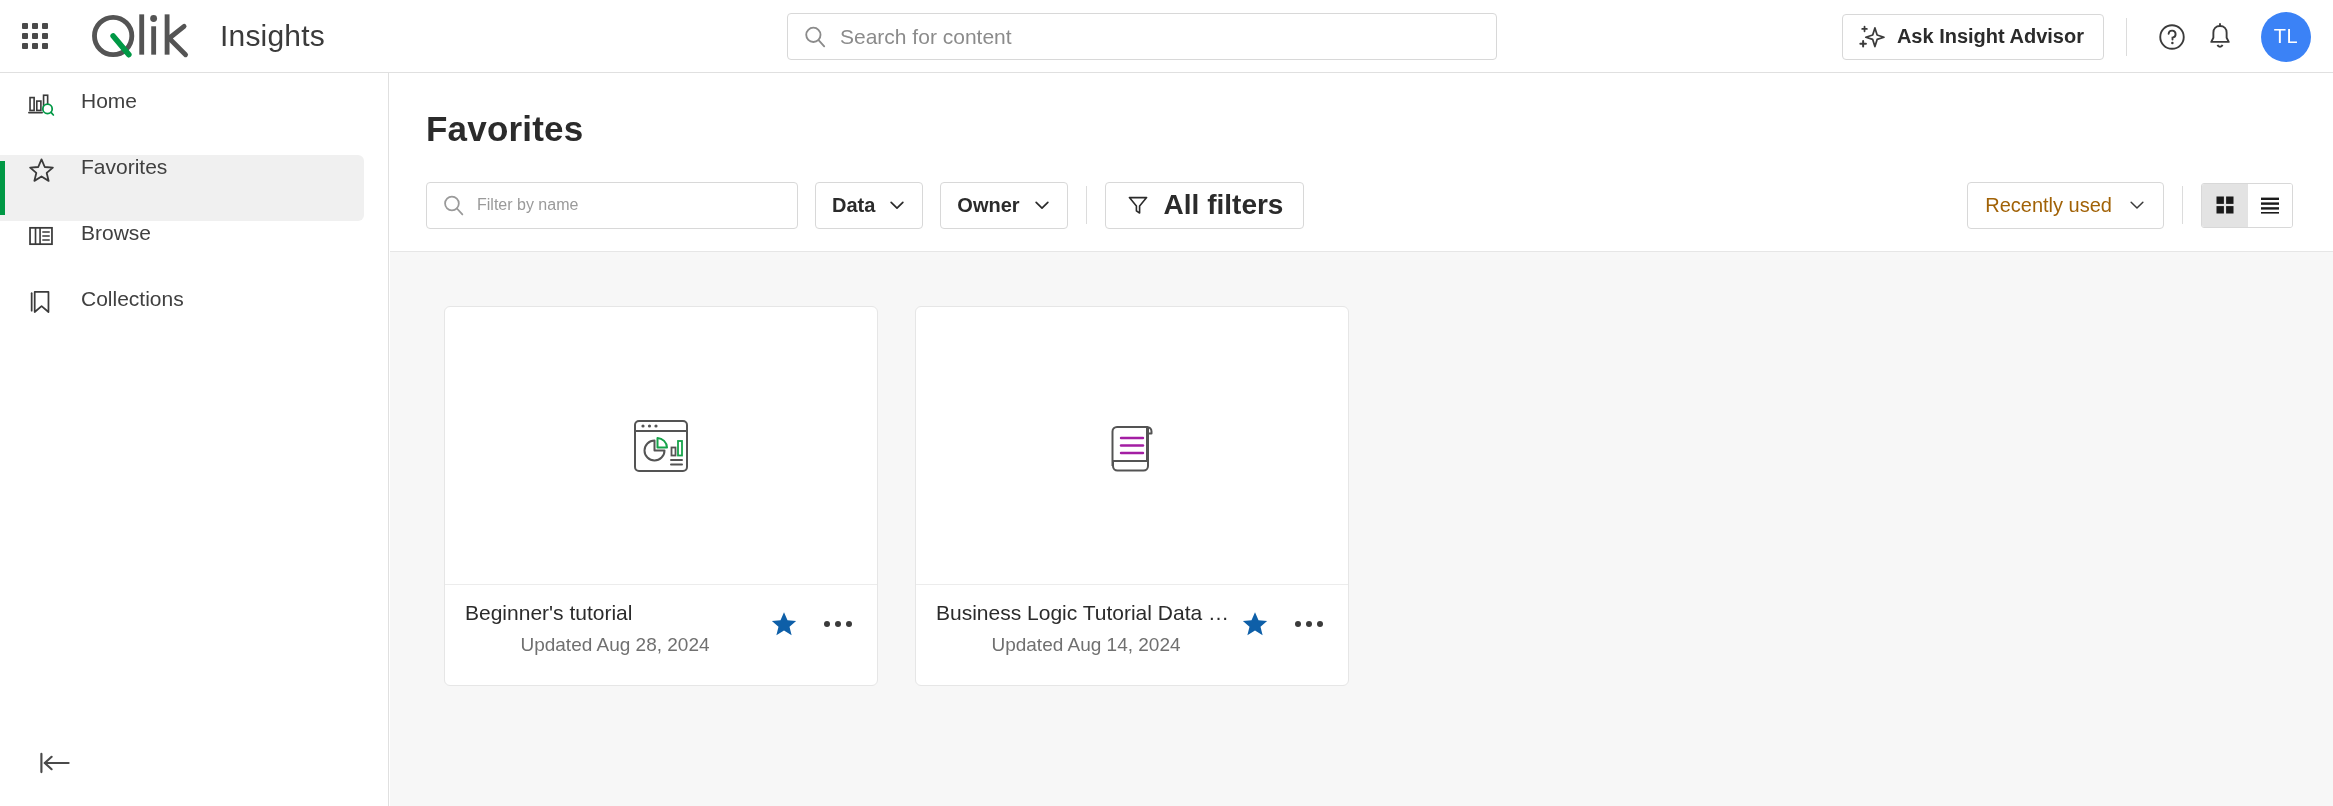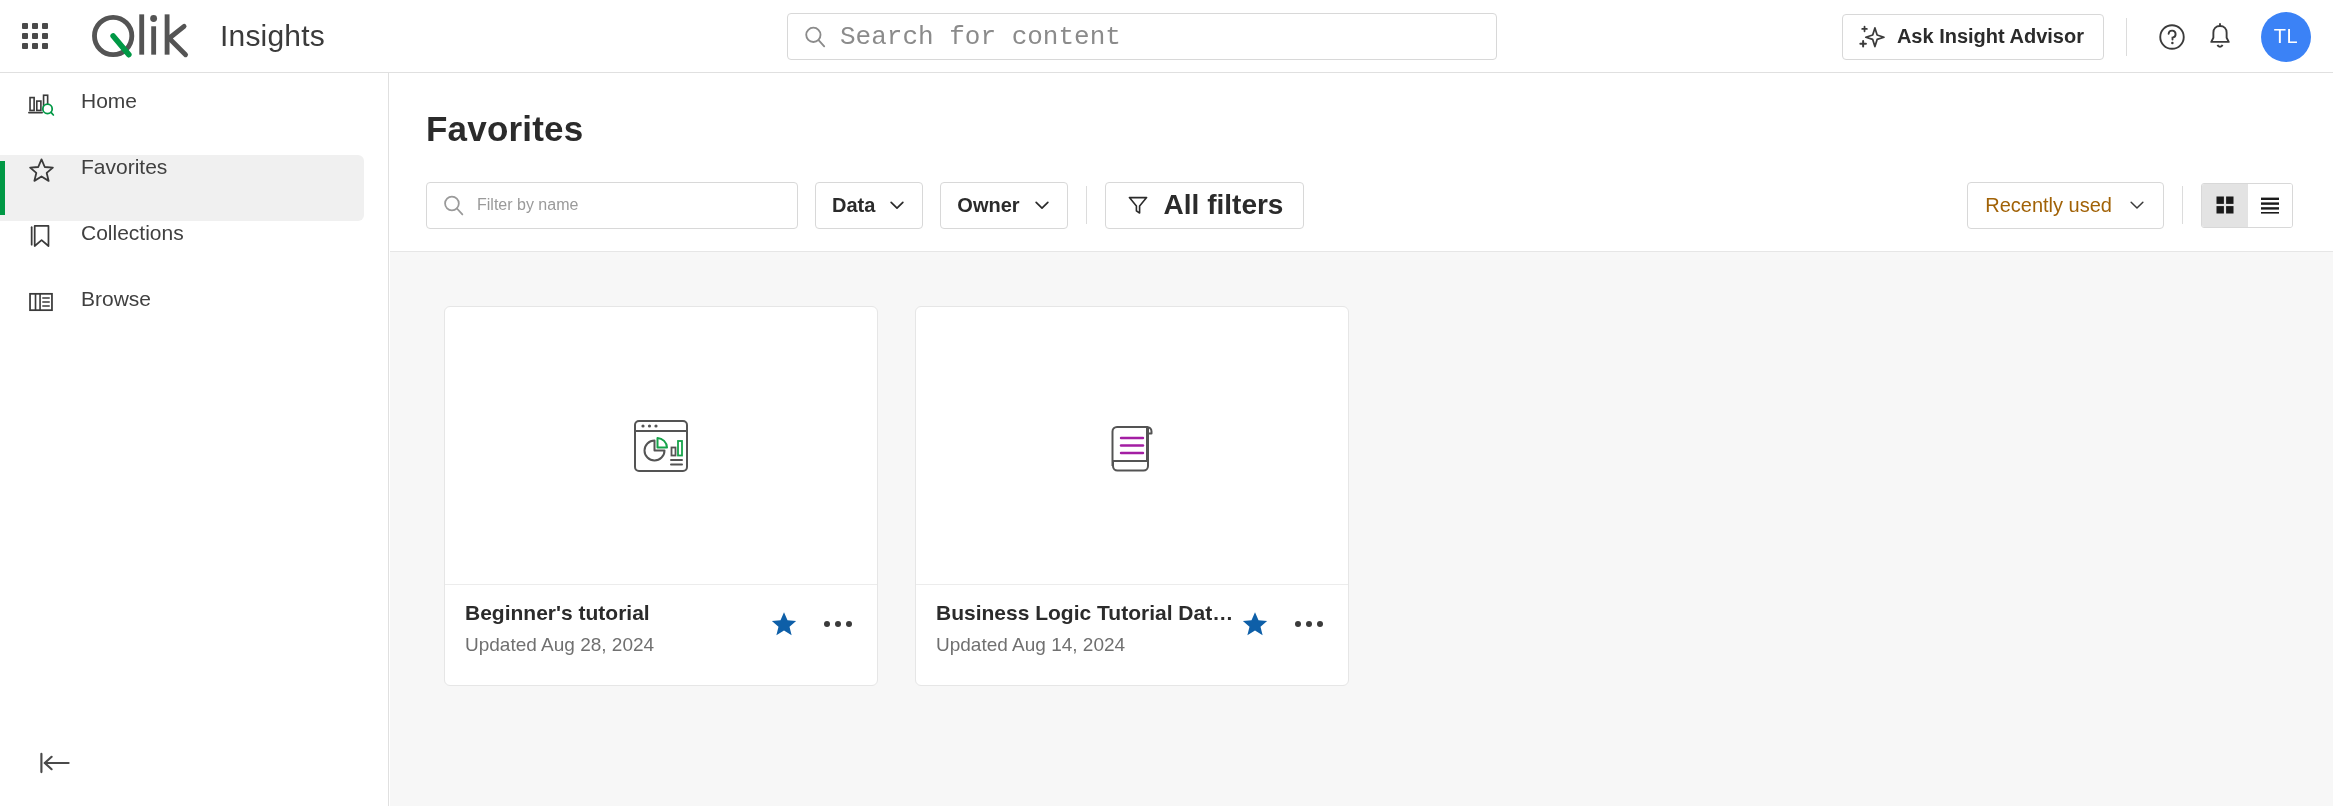--- a/index.html
+++ b/index.html
@@ -45,22 +45,22 @@
   .search-box {
     width: 100%; height: 100%;
     border: 1px solid #d8d8d8; border-radius: 4px;
     background: #fff;
     display: flex; align-items: center;
     padding: 0 14px;
   }
   .search-box .s-icon { flex: 0 0 auto; margin-right: 12px; }
   .search-box input {
     flex: 1; border: 0; outline: 0; background: transparent;
-    font-family: Liberation Mono, monospace;
-    font-size: 26px; color: #3b82f6;
+    font-family: Liberation Sans, sans-serif;
+    font-size: 21px; color: #3b82f6;
   }
   .search-box input::placeholder { color: #8b8b8b; }
 
   .header-right {
     position: absolute; right: 22px; top: 0; height: 73px;
     display: flex; align-items: center; gap: 2px;
   }
   .advisor-btn {
     height: 46px;
     border: 1px solid #d8d8d8; border-radius: 4px;
@@ -223,26 +223,27 @@
     display: flex; align-items: center; justify-content: center;
     border-bottom: 1px solid #ececec;
   }
   .card-body {
     height: 100px;
     padding: 16px 20px 0 20px;
     display: flex; align-items: flex-start;
   }
   .card-text { flex: 1; min-width: 0; }
   .card-title {
-    font-size: 21px; font-weight: bold; color: #2b2b2b;
+    font-size: 21px; font-weight: normal; color: #2b2b2b;
     white-space: nowrap; overflow: hidden; text-overflow: ellipsis;
   }
   .card-sub {
     margin-top: 9px; font-size: 19px; color: #707070;
     white-space: nowrap;
+    text-align: center;
   }
   .card-actions {
     display: flex; align-items: center; gap: 16px;
     margin-top: 4px; flex: 0 0 auto;
   }
   .star-btn, .more-btn {
     width: 38px; height: 38px;
     display: flex; align-items: center; justify-content: center;
     cursor: pointer;
   }
@@ -345,36 +346,36 @@
         <svg width="29" height="29" viewBox="0 0 24 24">
           <path d="M12 2.8 L14.7 9.1 L21.4 9.6 L16.3 14 L17.9 20.6 L12 17 L6.1 20.6 L7.7 14 L2.6 9.6 L9.3 9.1 Z" fill="none" stroke="#3b3b3b" stroke-width="1.5" stroke-linejoin="round"></path>
         </svg>
       </span>
       <span class="nav-label">Favorites</span>
     </div>
 
     <div class="nav-item">
       <span class="nav-icon">
         <svg width="28" height="28" viewBox="0 0 24 24">
-          <path d="M6.6 3.4 H18.4 V20.6 L12.5 15.6 L6.6 20.6 Z" fill="none" stroke="#3b3b3b" stroke-width="1.5" stroke-linejoin="round"></path>
-          <path d="M4 4.4 V19.4" stroke="#3b3b3b" stroke-width="1.5" stroke-linecap="round"></path>
+          <rect x="2.6" y="5" width="18.8" height="14" fill="none" stroke="#3b3b3b" stroke-width="1.5"></rect>
+          <path d="M7.3 5 V19 M11.2 5 V19" stroke="#3b3b3b" stroke-width="1.4"></path>
+          <path d="M13.6 8.6 H19 M13.6 12 H19 M13.6 15.4 H19" stroke="#3b3b3b" stroke-width="1.4" stroke-linecap="round"></path>
         </svg>
       </span>
-      <span class="nav-label">Collections</span>
+      <span class="nav-label">Browse</span>
     </div>
 
     <div class="nav-item">
       <span class="nav-icon">
         <svg width="28" height="28" viewBox="0 0 24 24">
-          <rect x="2.6" y="5" width="18.8" height="14" fill="none" stroke="#3b3b3b" stroke-width="1.5"></rect>
-          <path d="M7.3 5 V19 M11.2 5 V19" stroke="#3b3b3b" stroke-width="1.4"></path>
-          <path d="M13.6 8.6 H19 M13.6 12 H19 M13.6 15.4 H19" stroke="#3b3b3b" stroke-width="1.4" stroke-linecap="round"></path>
+          <path d="M6.6 3.4 H18.4 V20.6 L12.5 15.6 L6.6 20.6 Z" fill="none" stroke="#3b3b3b" stroke-width="1.5" stroke-linejoin="round"></path>
+          <path d="M4 4.4 V19.4" stroke="#3b3b3b" stroke-width="1.5" stroke-linecap="round"></path>
         </svg>
       </span>
-      <span class="nav-label">Browse</span>
+      <span class="nav-label">Collections</span>
     </div>
   </div>
 
   <div class="collapse-btn">
     <svg width="34" height="26" viewBox="0 0 30 22">
       <path d="M3 3 V19" stroke="#4a4a4a" stroke-width="1.9" stroke-linecap="round"></path>
       <path d="M27 11 H6" stroke="#4a4a4a" stroke-width="1.9" stroke-linecap="round"></path>
       <path d="M12 5.5 L6 11 L12 16.5" fill="none" stroke="#4a4a4a" stroke-width="1.9" stroke-linecap="round" stroke-linejoin="round"></path>
     </svg>
   </div>

